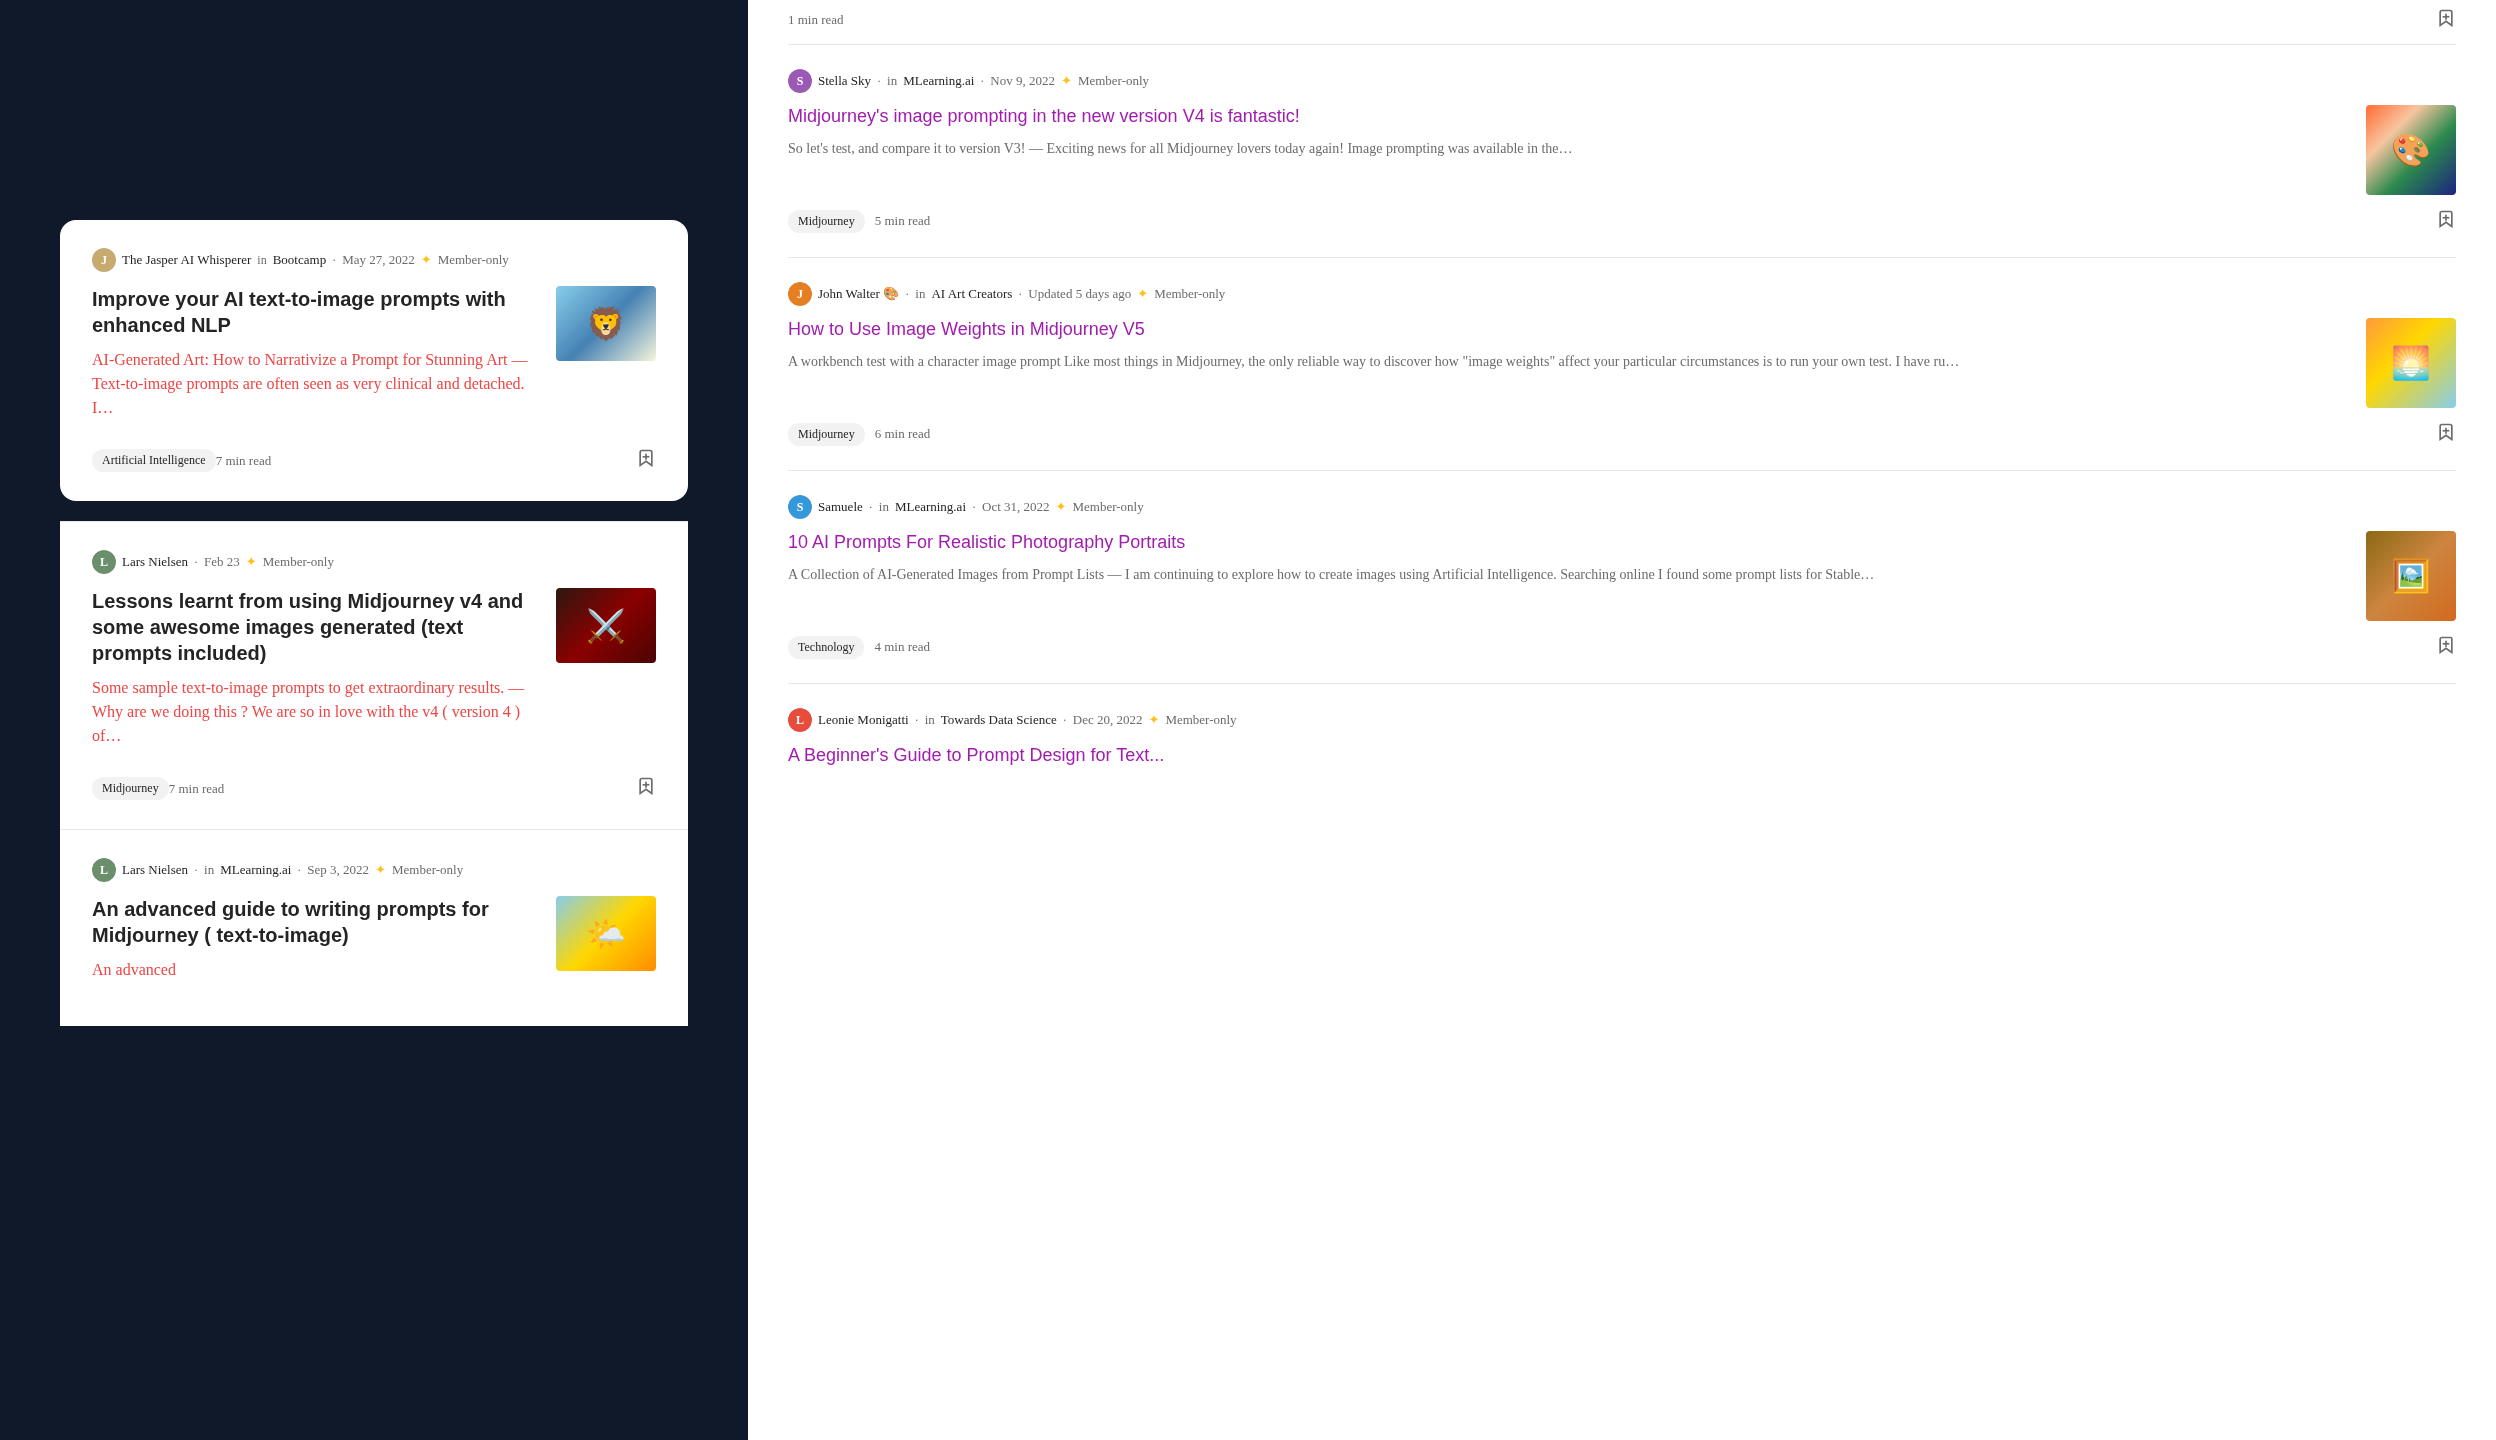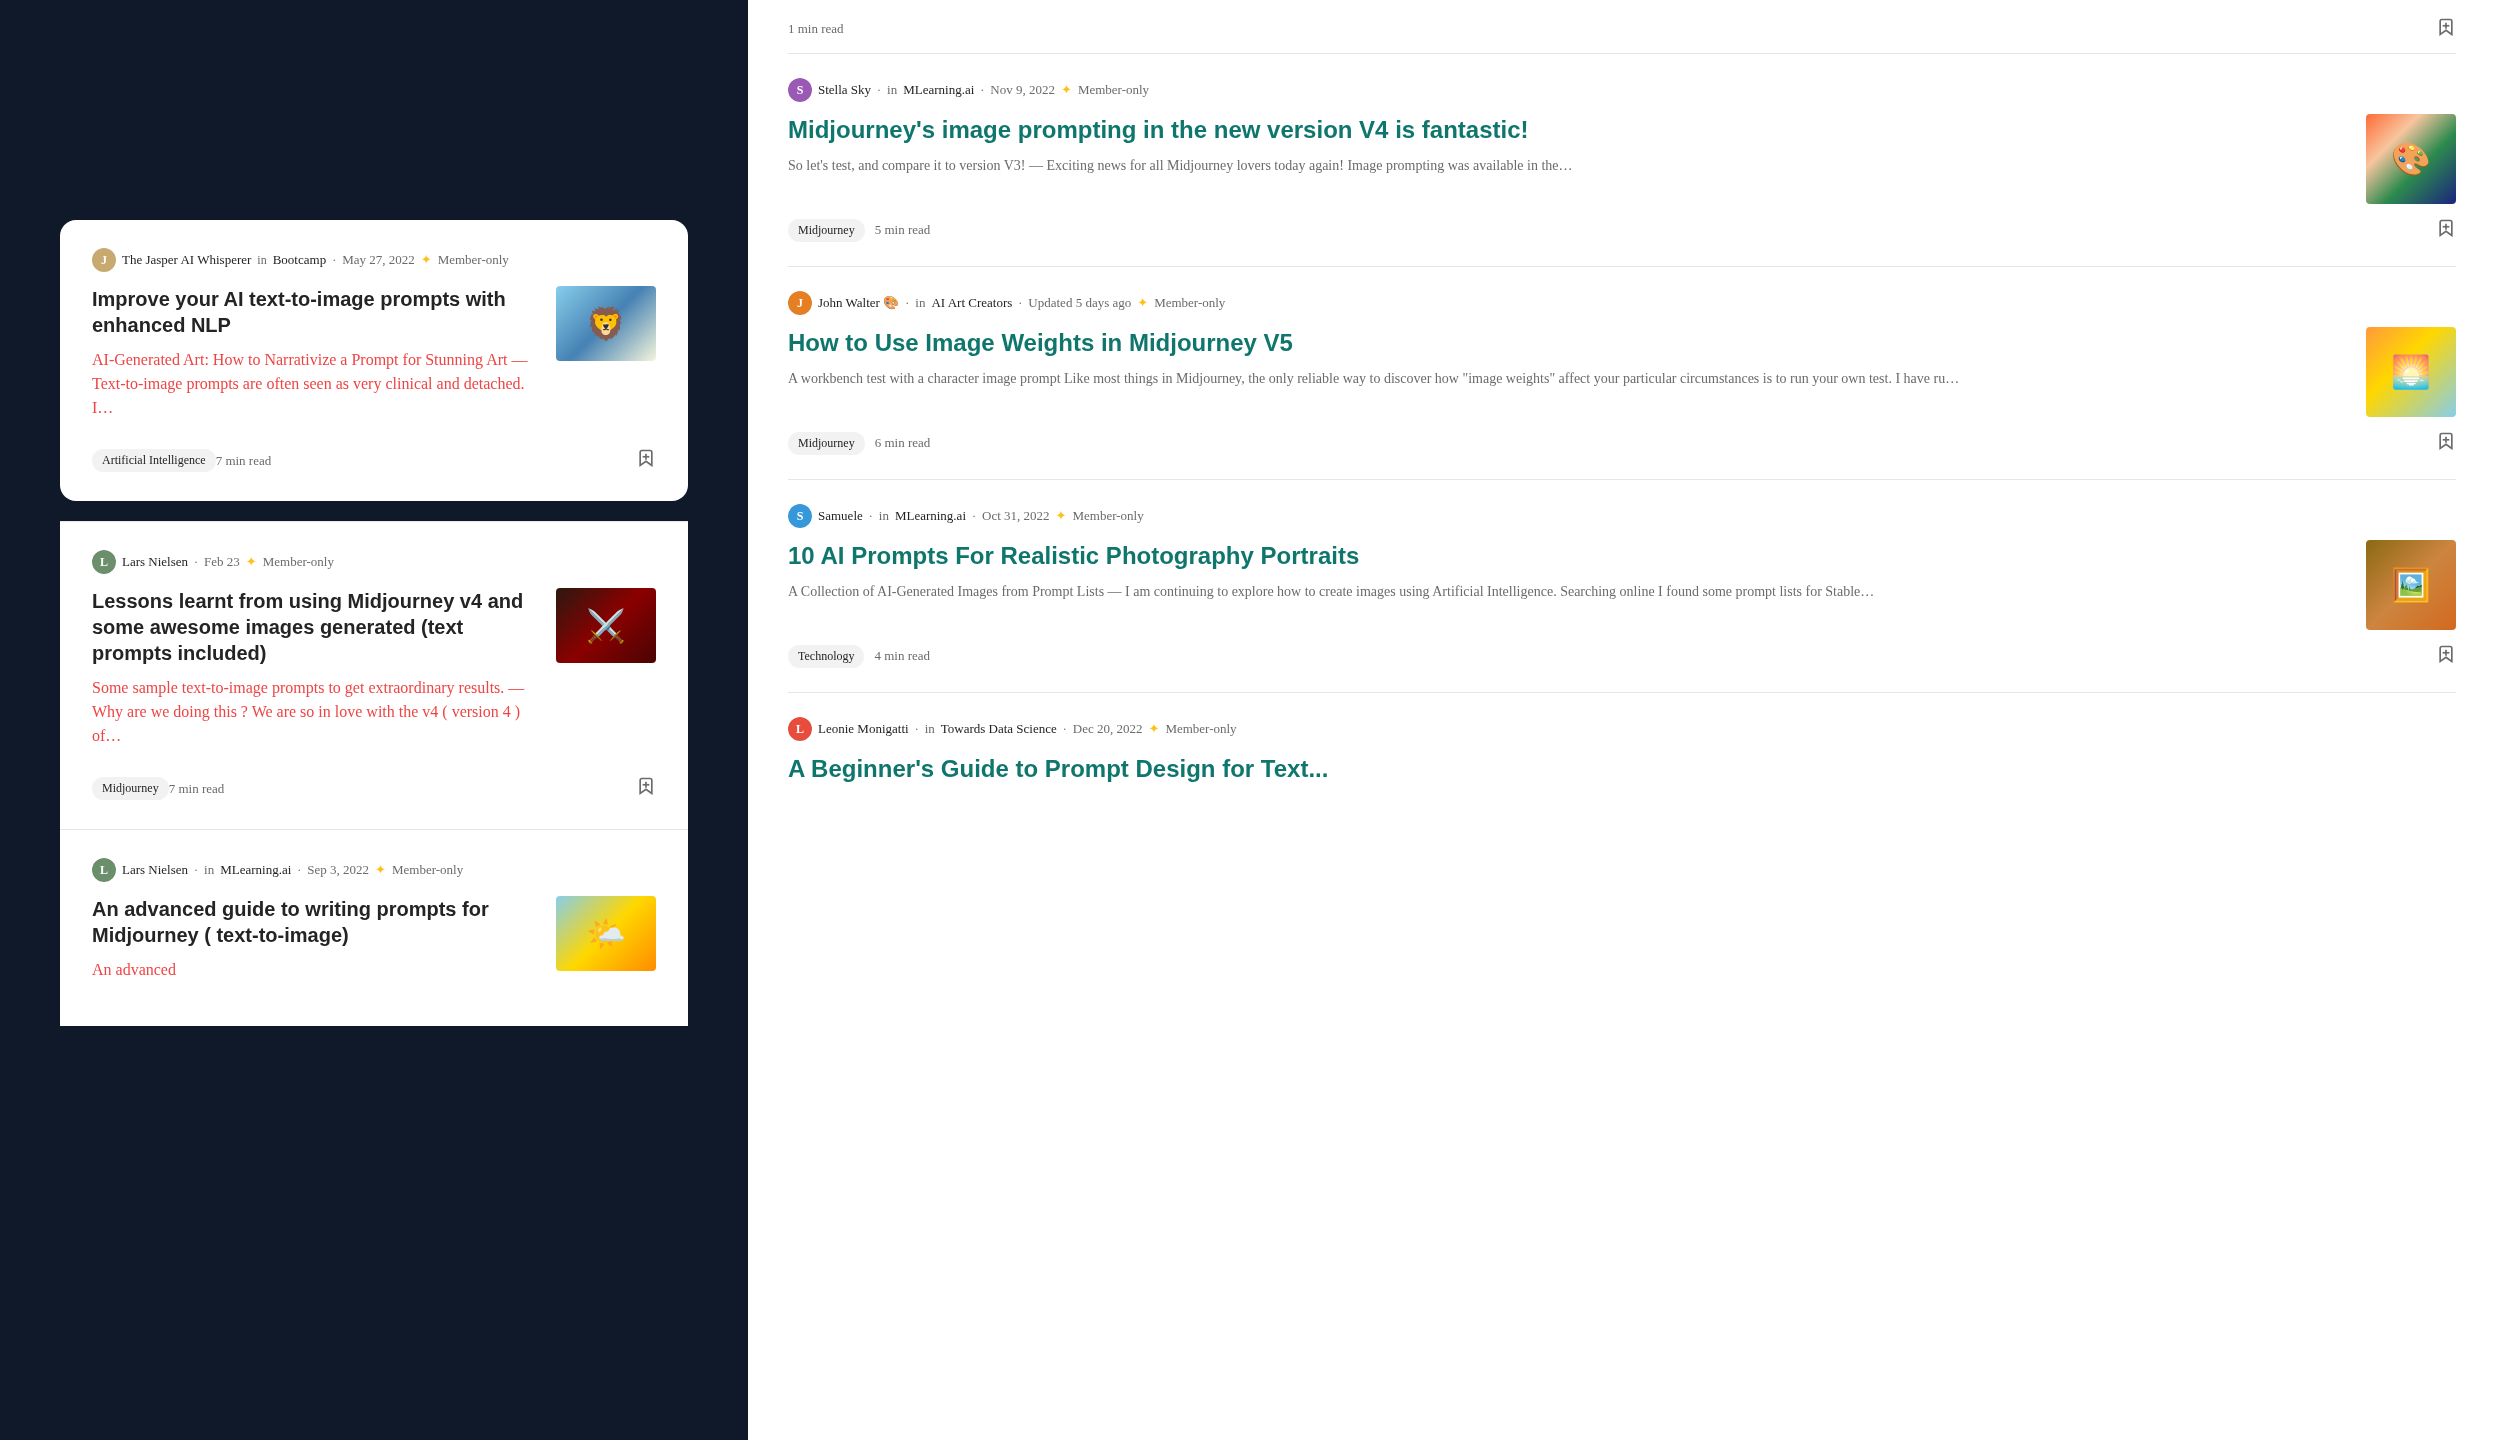--- a/index.html
+++ b/index.html
@@ -178,23 +178,23 @@
       display: flex;
       gap: 16px;
       align-items: flex-start;
     }
 
     .right-article-text {
       flex: 1;
     }
 
     .right-article-title {
-      font-size: 24px;
-      font-weight: 700;
-      color: #0f766e;
+      font-size: 18px;
+      font-weight: 400;
+      color: #a21caf;
       line-height: 1.3;
       margin-bottom: 10px;
       font-family: -apple-system, BlinkMacSystemFont, 'Segoe UI', sans-serif;
     }
 
     .right-article-excerpt {
       font-size: 14px;
       color: #6b6b6b;
       line-height: 1.5;
     }
@@ -216,21 +216,21 @@
       width: 90px;
       height: 90px;
       border-radius: 4px;
       flex-shrink: 0;
       overflow: hidden;
     }
 
     .top-read-time {
       font-size: 13px;
       color: #6b6b6b;
-      padding: 17px 0 12px;
+      padding: 8px 0 12px;
       border-bottom: 1px solid #e6e6e6;
       display: flex;
       justify-content: space-between;
       align-items: center;
     }
 
     
     .thumb-lion { background: linear-gradient(135deg, #87ceeb 0%, #4682b4 50%, #f5f5dc 100%); }
     .thumb-warrior { background: linear-gradient(135deg, #2c1810 0%, #8b0000 50%, #4a0404 100%); }
     .thumb-sky { background: linear-gradient(135deg, #87ceeb 0%, #ffd700 50%, #ff8c00 100%); }

